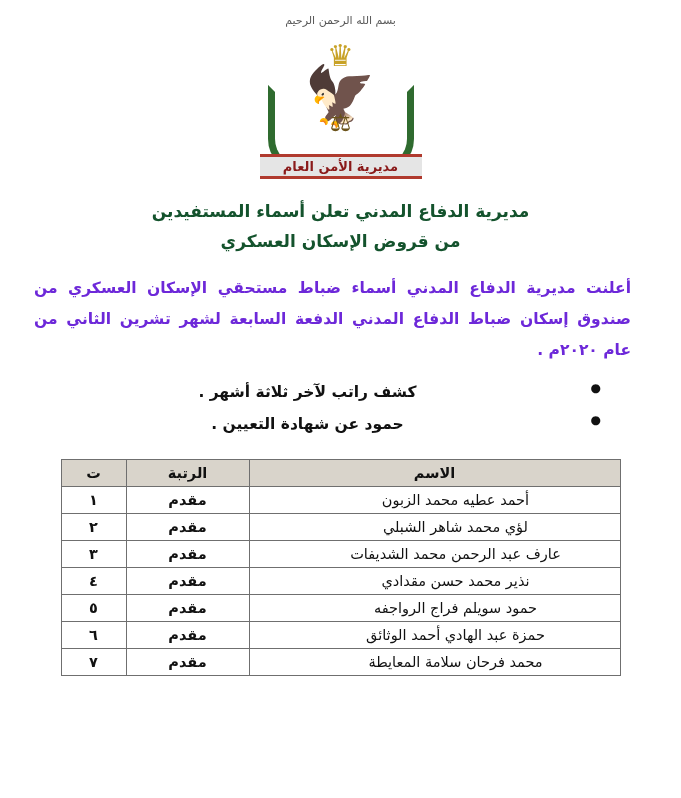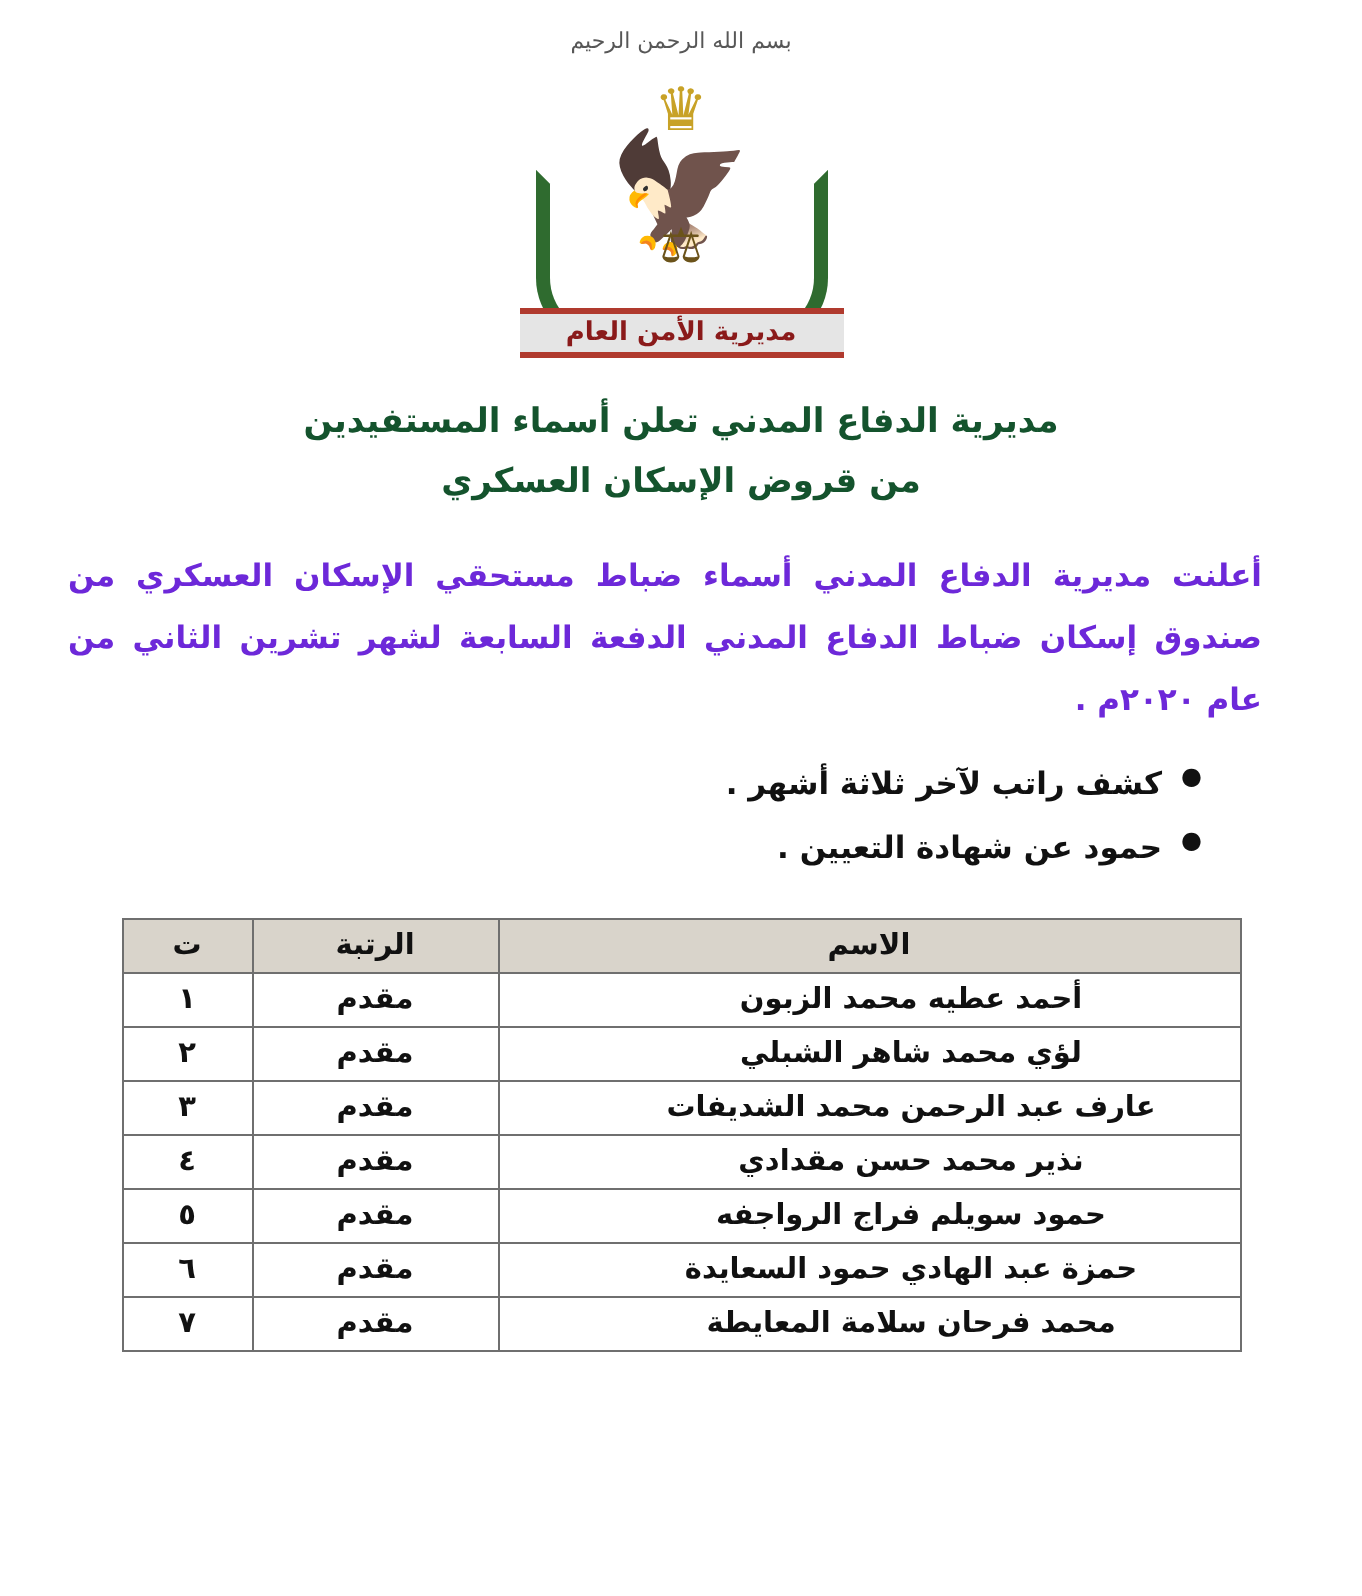--- a/index.html
+++ b/index.html
@@ -122,20 +122,21 @@
     margin: 4px 0 0 0;
     padding: 0 46px 0 0;
     list-style: none;
     font-size: 15.5px;
     font-weight: bold;
     line-height: 2.1;
   }
   ul.docs li {
     position: relative;
     padding-right: 20px;
+    text-align: center;
   }
   ul.docs li::before {
     content: "\25CF";
     position: absolute;
     right: 0;
     top: 0;
     font-size: 12px;
     color: #111;
   }
 
@@ -151,21 +152,21 @@
     padding: 5px 6px;
     text-align: center;
     vertical-align: middle;
   }
   table.names thead th {
     background: #d9d4cb;
     font-weight: bold;
     font-size: 14.5px;
   }
   table.names td.name {
-    font-weight: bold;
+    font-weight: normal;
     letter-spacing: 0.2px;
     padding-left: 48px;
   }
   table.names td.rank { width: 110px; font-weight: bold; }
   table.names td.idx  { width: 52px; font-weight: bold; }
   table.names th.col-name { width: auto; }
   table.names th.col-rank { width: 110px; }
   table.names th.col-idx  { width: 52px; }
 </style>
 </head>
@@ -227,21 +228,21 @@
         <td class="name">نذير محمد حسن مقدادي</td>
         <td class="rank">مقدم</td>
         <td class="idx">٤</td>
       </tr>
       <tr>
         <td class="name">حمود سويلم فراج الرواجفه</td>
         <td class="rank">مقدم</td>
         <td class="idx">٥</td>
       </tr>
       <tr>
-        <td class="name">حمزة عبد الهادي حمود السعايدة</td>
+        <td class="name">حمزة عبد الهادي أحمد الوثائق</td>
         <td class="rank">مقدم</td>
         <td class="idx">٦</td>
       </tr>
       <tr>
         <td class="name">محمد فرحان سلامة المعايطة</td>
         <td class="rank">مقدم</td>
         <td class="idx">٧</td>
       </tr>
     </tbody>
   </table>

